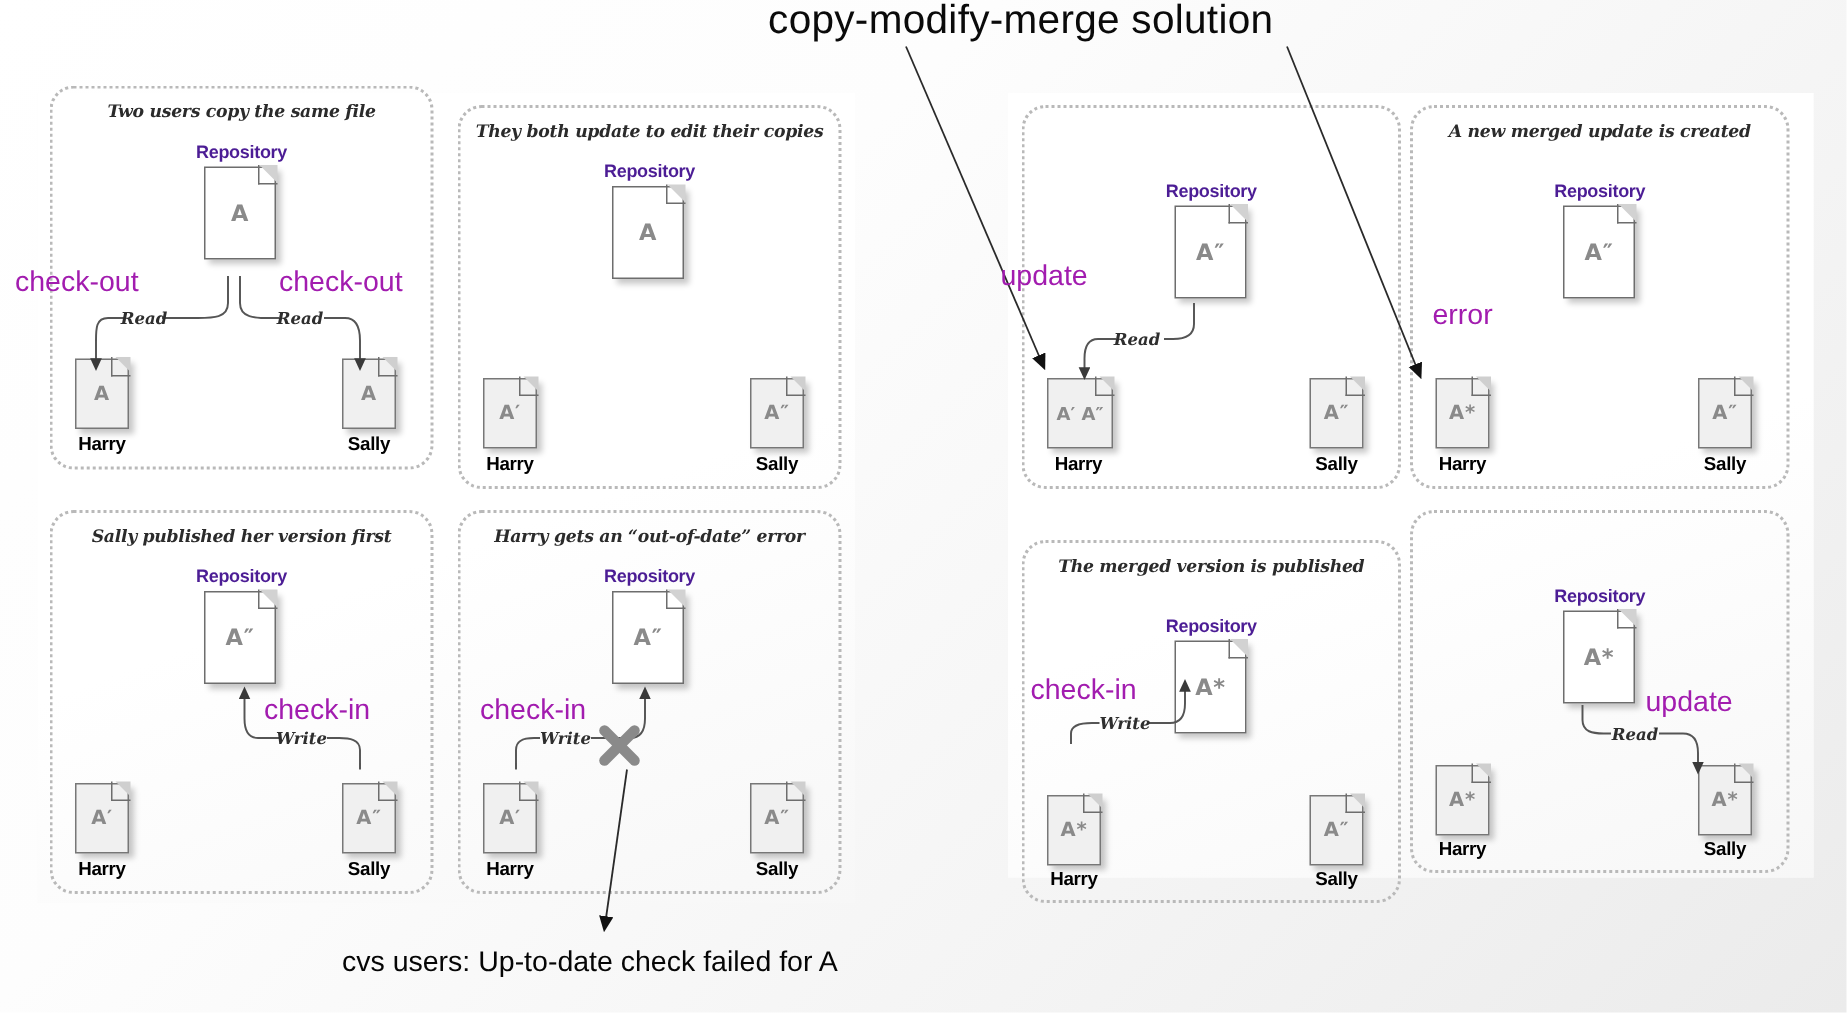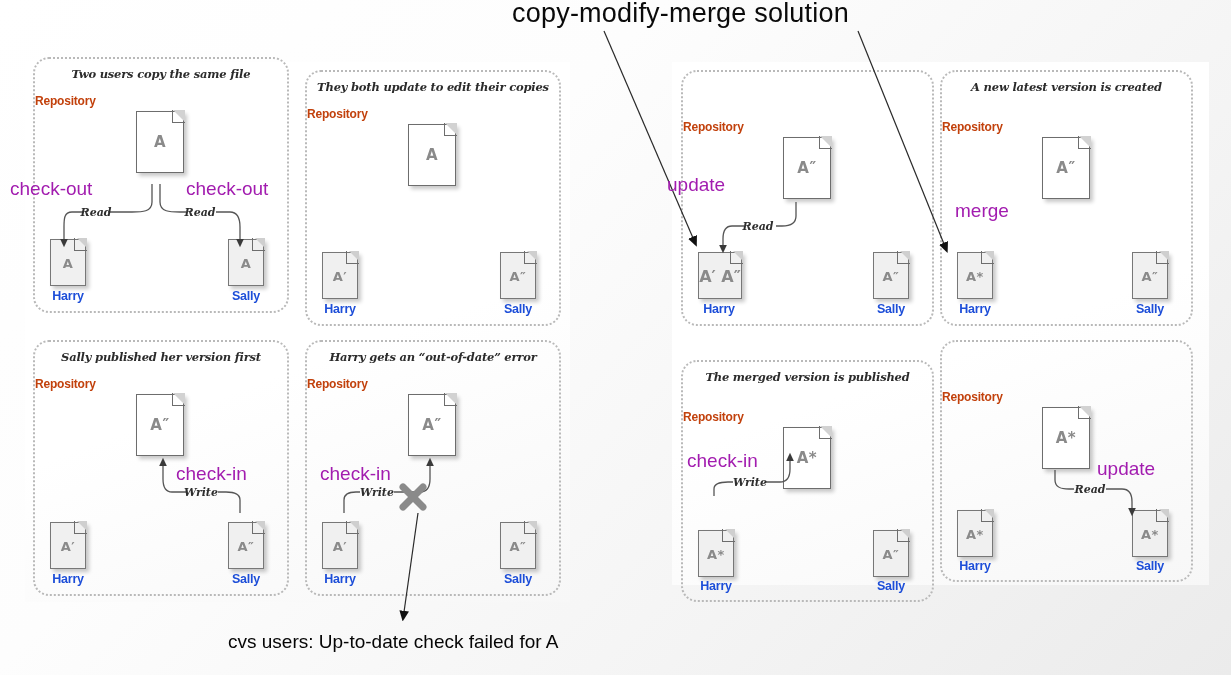--- a/index.html
+++ b/index.html
@@ -30,25 +30,25 @@
   .panel-title{
     position:absolute;left:6px;right:6px;top:9px;text-align:center;
     font-family:"DejaVu Serif", serif;
     font-style:italic;font-weight:700;font-size:11.5px;color:#2b2b2b;
     line-height:13px;letter-spacing:-.2px;
   }
   .panel-title.two{top:8px;}
 
   
   .repo-label{
-    position:absolute;font-size:12px;font-weight:bold;color:#c2410c;
+    position:absolute;text-align:center;font-size:12px;font-weight:bold;color:#4c1d95;
     letter-spacing:-.2px;white-space:nowrap;
   }
   .user-label{
-    position:absolute;text-align:center;font-size:12.5px;font-weight:bold;color:#1d4ed8;
+    position:absolute;text-align:center;font-size:12.5px;font-weight:bold;color:#000000;
     letter-spacing:-.2px;white-space:nowrap;
   }
 
   
   .doc{position:absolute;}
   .doc .body{
     position:absolute;left:0;top:0;width:100%;height:100%;
     background:#ffffff;border:1.6px solid #6d6d6d;
     box-shadow:3px 3px 4px rgba(0,0,0,.22);
     box-sizing:border-box;
@@ -63,21 +63,21 @@
     position:absolute;right:-1px;top:-1px;width:13px;height:13px;
     border-left:1.4px solid #6d6d6d;border-bottom:1.4px solid #6d6d6d;
     box-sizing:border-box;transform:none;
   }
   .doc .txt{
     position:absolute;left:0;right:0;top:50%;transform:translateY(-50%);
     text-align:center;font-family:"DejaVu Sans",sans-serif;
     font-size:15px;color:#8a8a8a;font-weight:600;letter-spacing:.5px;
   }
   .doc.small .txt{font-size:13px;}
-  .doc.small .txt.wide{font-size:16px;letter-spacing:0;}
+  .doc.small .txt.wide{font-size:12px;letter-spacing:0;}
 
   
   .anno{
     position:absolute;font-size:19px;color:#a21caf;white-space:nowrap;
     font-family:"Liberation Sans",sans-serif;
   }
   .bottom-caption{
     position:absolute;font-size:19px;color:#050505;white-space:nowrap;
   }
 
@@ -216,21 +216,21 @@
     <div class="doc small" style="left:190px;top:180px;width:36px;height:47px;">
       <div class="body"></div>
         <div class="fold"></div>
         <div class="foldline"></div>
       <div class="txt">A″</div>
     </div>
     <div class="user-label" style="left:177px;top:230px;width:62px;">Sally</div>
   </div>
 
   <div class="panel" style="left:940px;top:70px;width:249px;height:252px;">
-    <div class="panel-title">A new latest version is created</div>
+    <div class="panel-title">A new merged update is created</div>
     <div class="repo-label" style="left:0;right:0;top:48px;">Repository</div>
     <div class="doc" style="left:100px;top:65px;width:48px;height:62px;">
       <div class="body"></div>
         <div class="fold"></div>
         <div class="foldline"></div>
       <div class="txt">A″</div>
     </div>
     <div class="doc small" style="left:15px;top:180px;width:36px;height:47px;">
       <div class="body"></div>
         <div class="fold"></div>
@@ -355,19 +355,19 @@
     <line x1="858" y1="31" x2="944" y2="244" stroke="#2a2a2a" stroke-width="1.2" marker-end="url(#ahbig)"></line>
 
     <line x1="418" y1="513" x2="404" y2="612" stroke="#2a2a2a" stroke-width="1.2" marker-end="url(#ahbig)"></line>
   </svg>
 
   <div class="anno" style="left:10px;top:178px;">check-out</div>
   <div class="anno" style="left:186px;top:178px;">check-out</div>
   <div class="anno" style="left:176px;top:463px;">check-in</div>
   <div class="anno" style="left:320px;top:463px;">check-in</div>
   <div class="anno" style="left:667px;top:174px;">update</div>
-  <div class="anno" style="left:955px;top:200px;">merge</div>
+  <div class="anno" style="left:955px;top:200px;">error</div>
   <div class="anno" style="left:687px;top:450px;">check-in</div>
   <div class="anno" style="left:1097px;top:458px;">update</div>
 
   <div class="bottom-caption" style="left:228px;top:631px;">cvs users: Up-to-date check failed for A</div>
 
 </div>
 
 </body></html>

